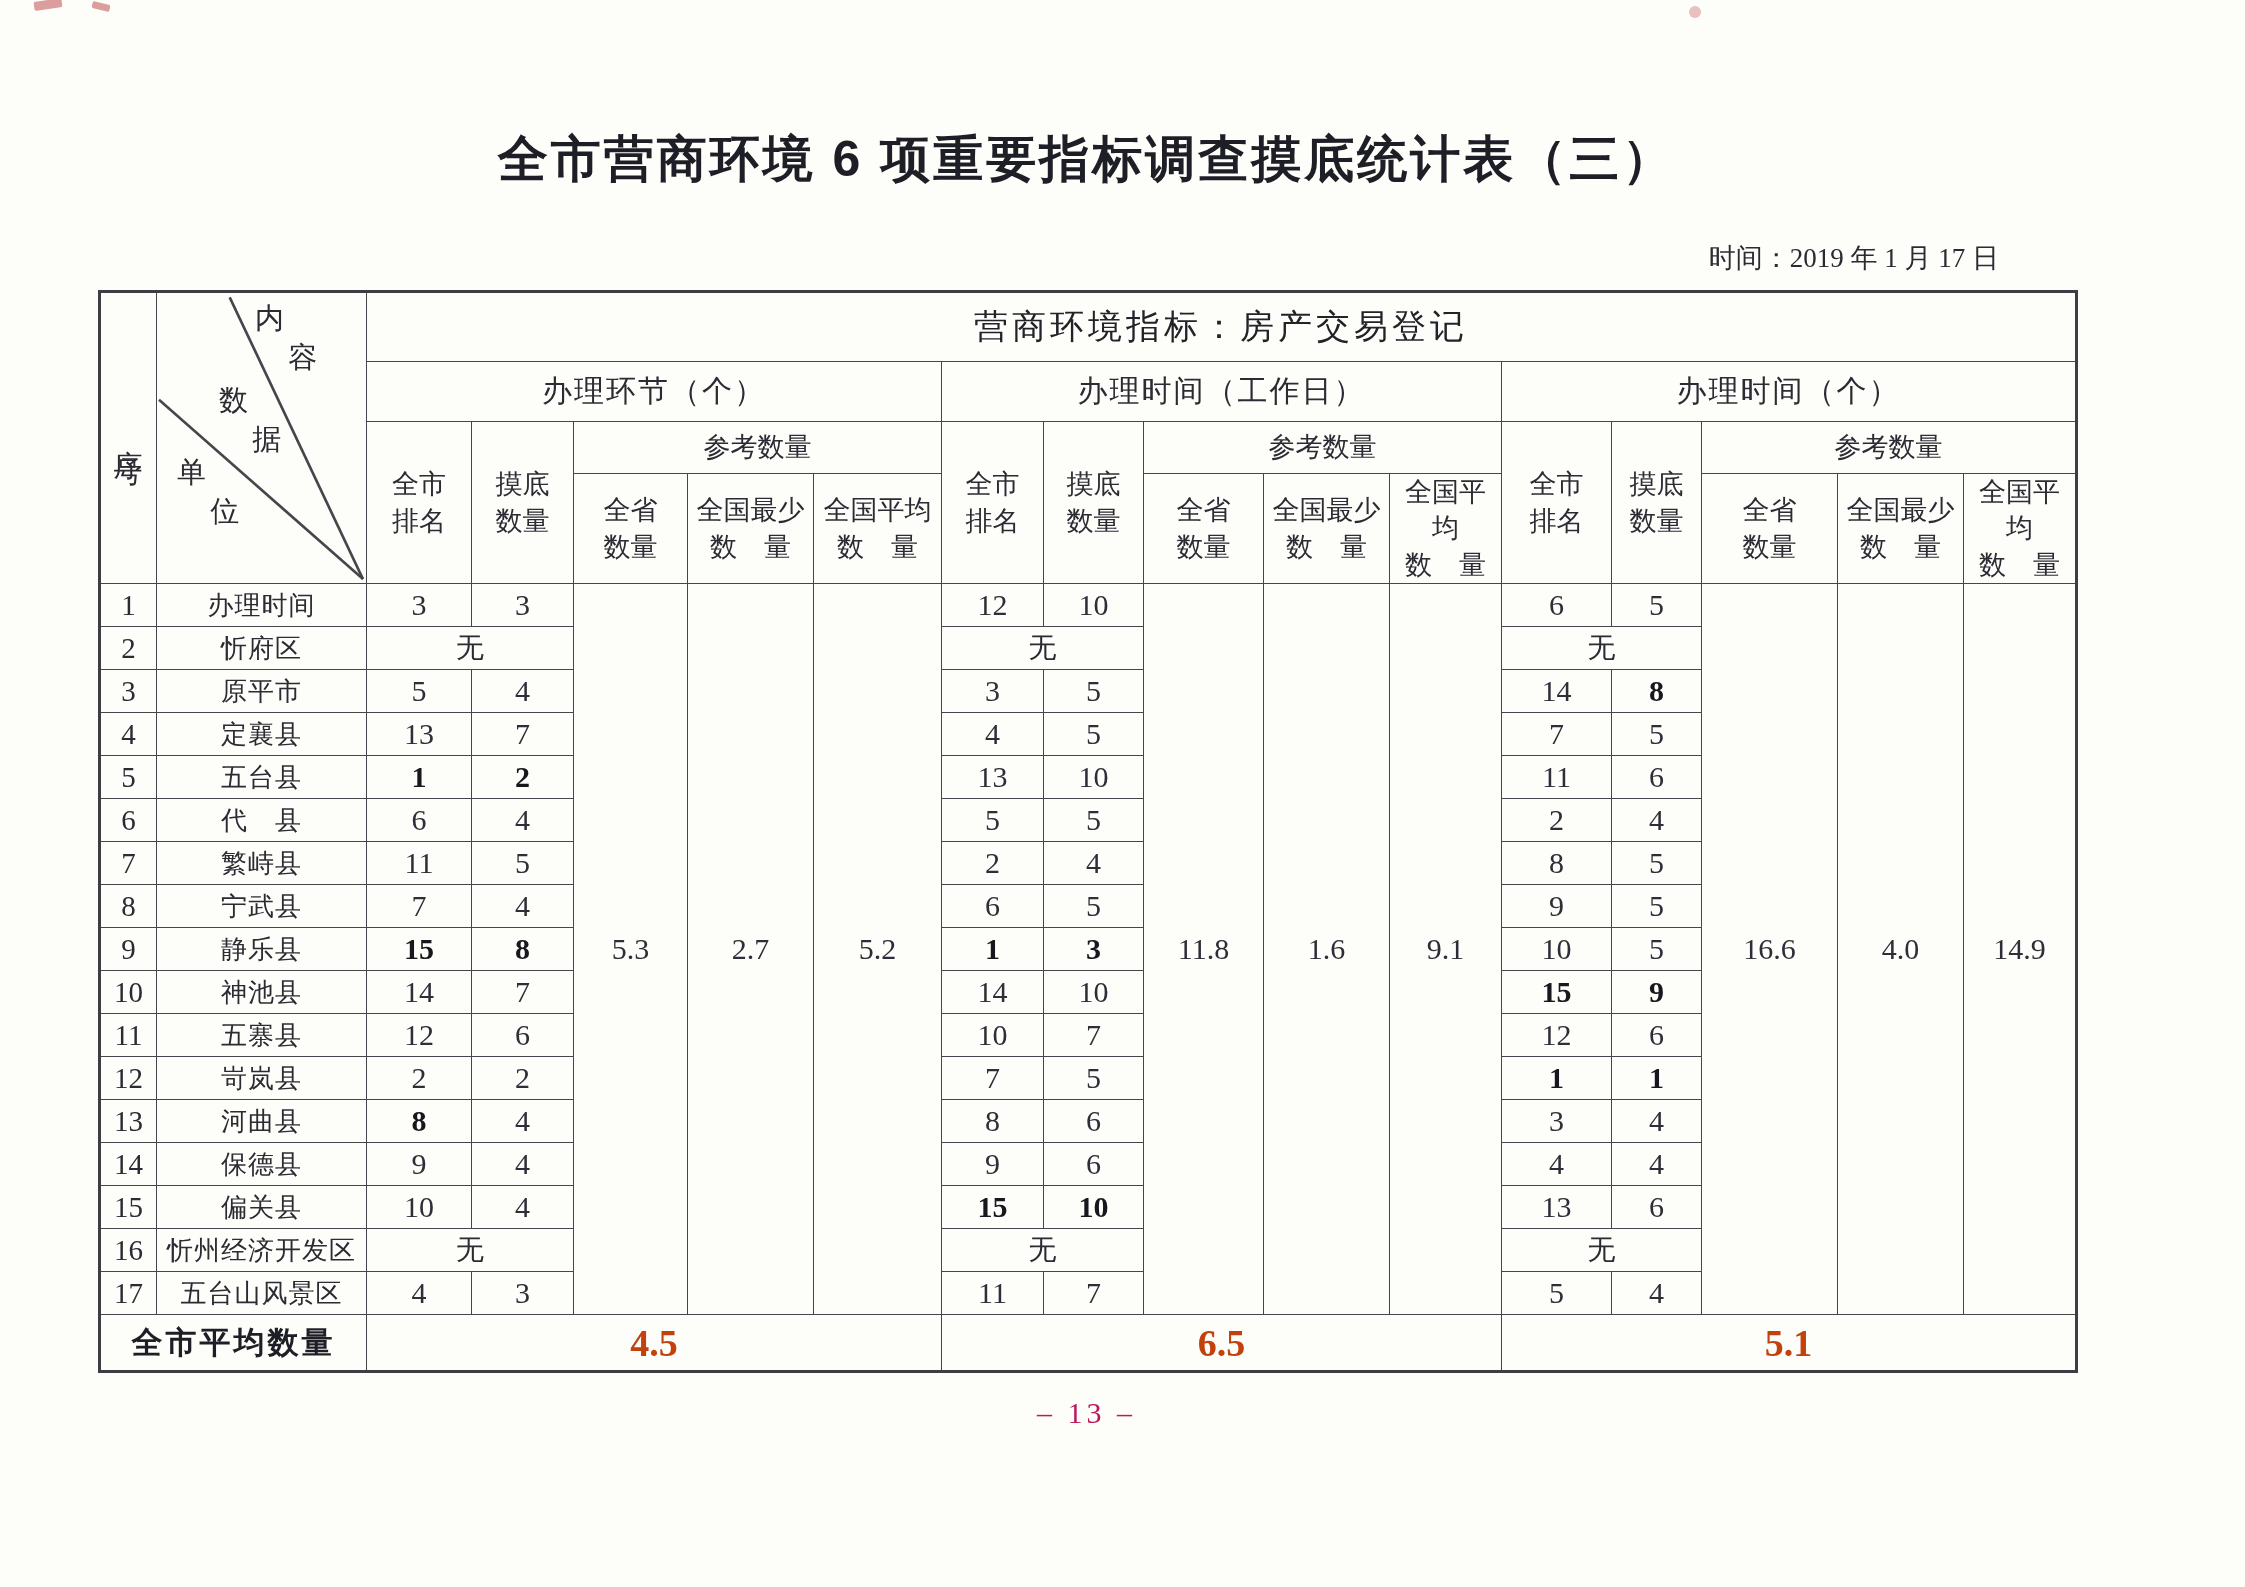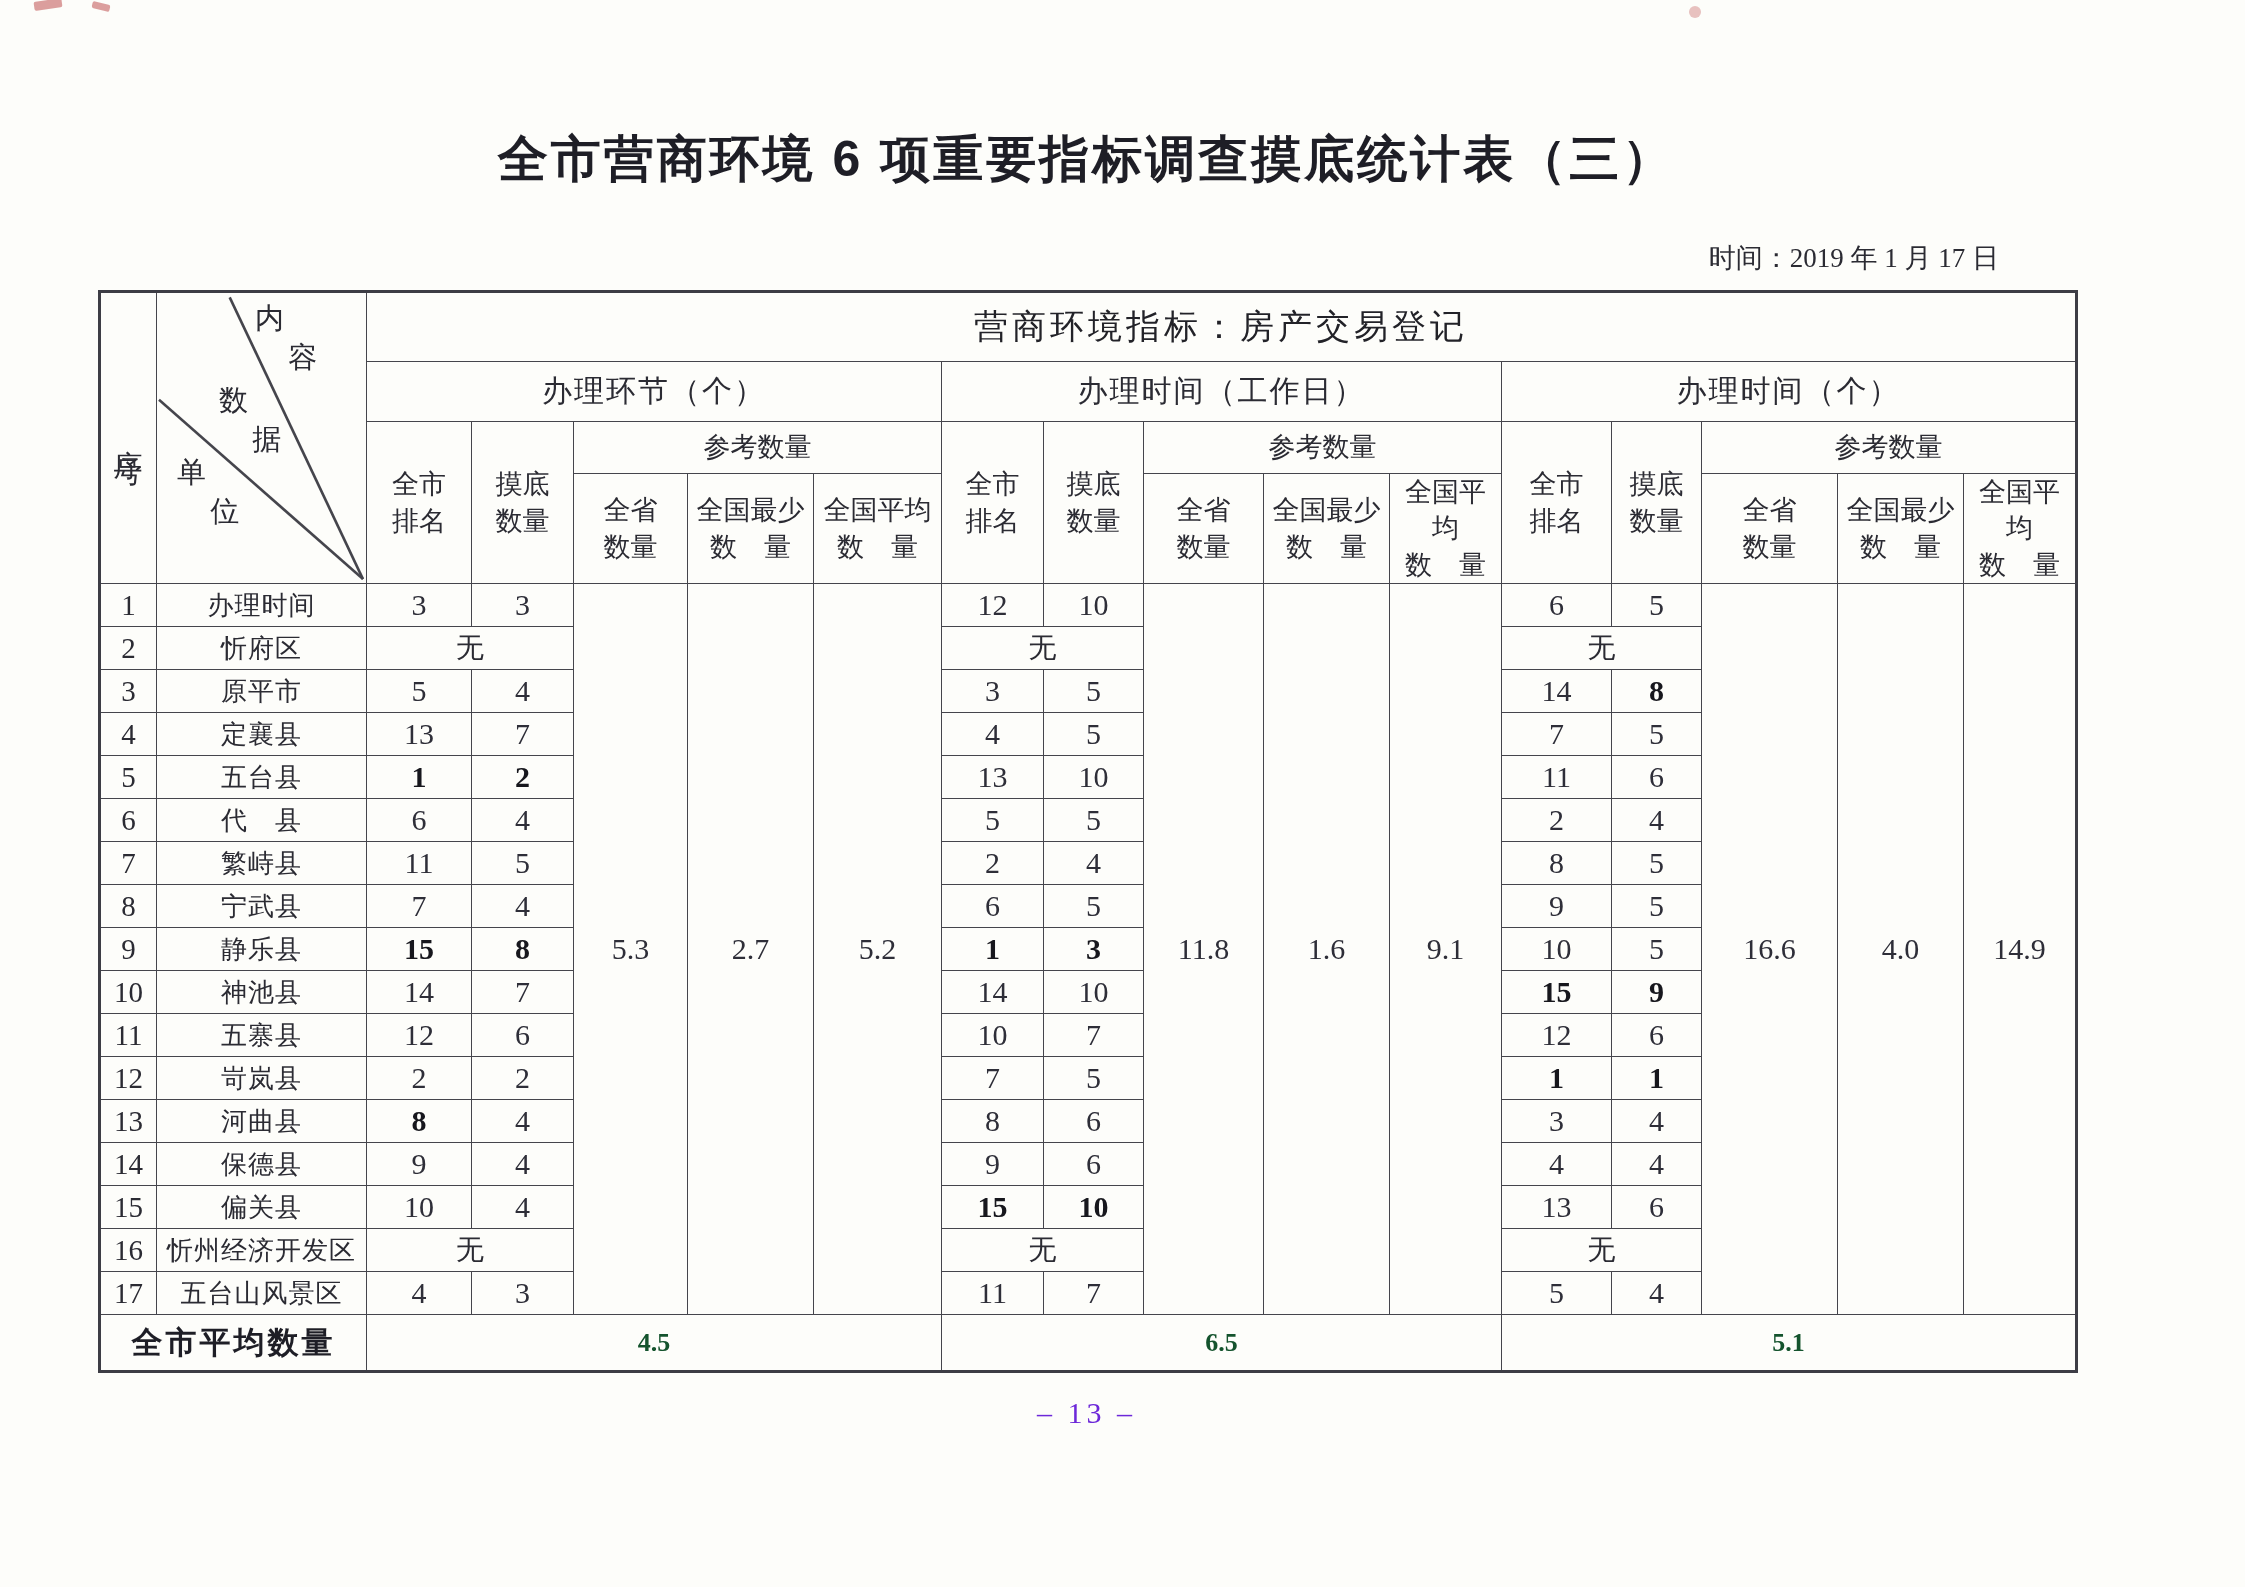--- a/index.html
+++ b/index.html
@@ -60,25 +60,25 @@
   .no-cell { font-size:29px; font-family:"Liberation Serif", serif; }
   .unit-cell { font-size:26px; letter-spacing:1px; }
   .num-cell, .ref-cell {
     font-size:30px; font-family:"Liberation Serif", serif; color:#2e2e38;
   }
   .num-cell.bold { font-weight:bold; color:#17171d; }
   .none-cell { font-size:28px; }
 
   .footer-row td { font-weight:bold; }
   .footer-label { font-size:31px; letter-spacing:3px; color:#1e1e26; }
-  .footer-val { font-size:26px; font-family:"Liberation Serif", serif; color:#14532d; }
+  .footer-val { font-size:38px; font-family:"Liberation Serif", serif; color:#c2410c; }
 
   .page-num {
     position:absolute; left:98px; top:1396px; width:1977px; text-align:center;
-    font-size:30px; font-family:"Liberation Serif", serif; color:#6d28d9; letter-spacing:4px;
+    font-size:30px; font-family:"Liberation Serif", serif; color:#be185d; letter-spacing:4px;
   }
 </style>
 </head>
 <body>
 
 <div class="page">
 
   <span class="mark m1"></span>
   <span class="mark m2"></span>
   <span class="mark m3"></span>

